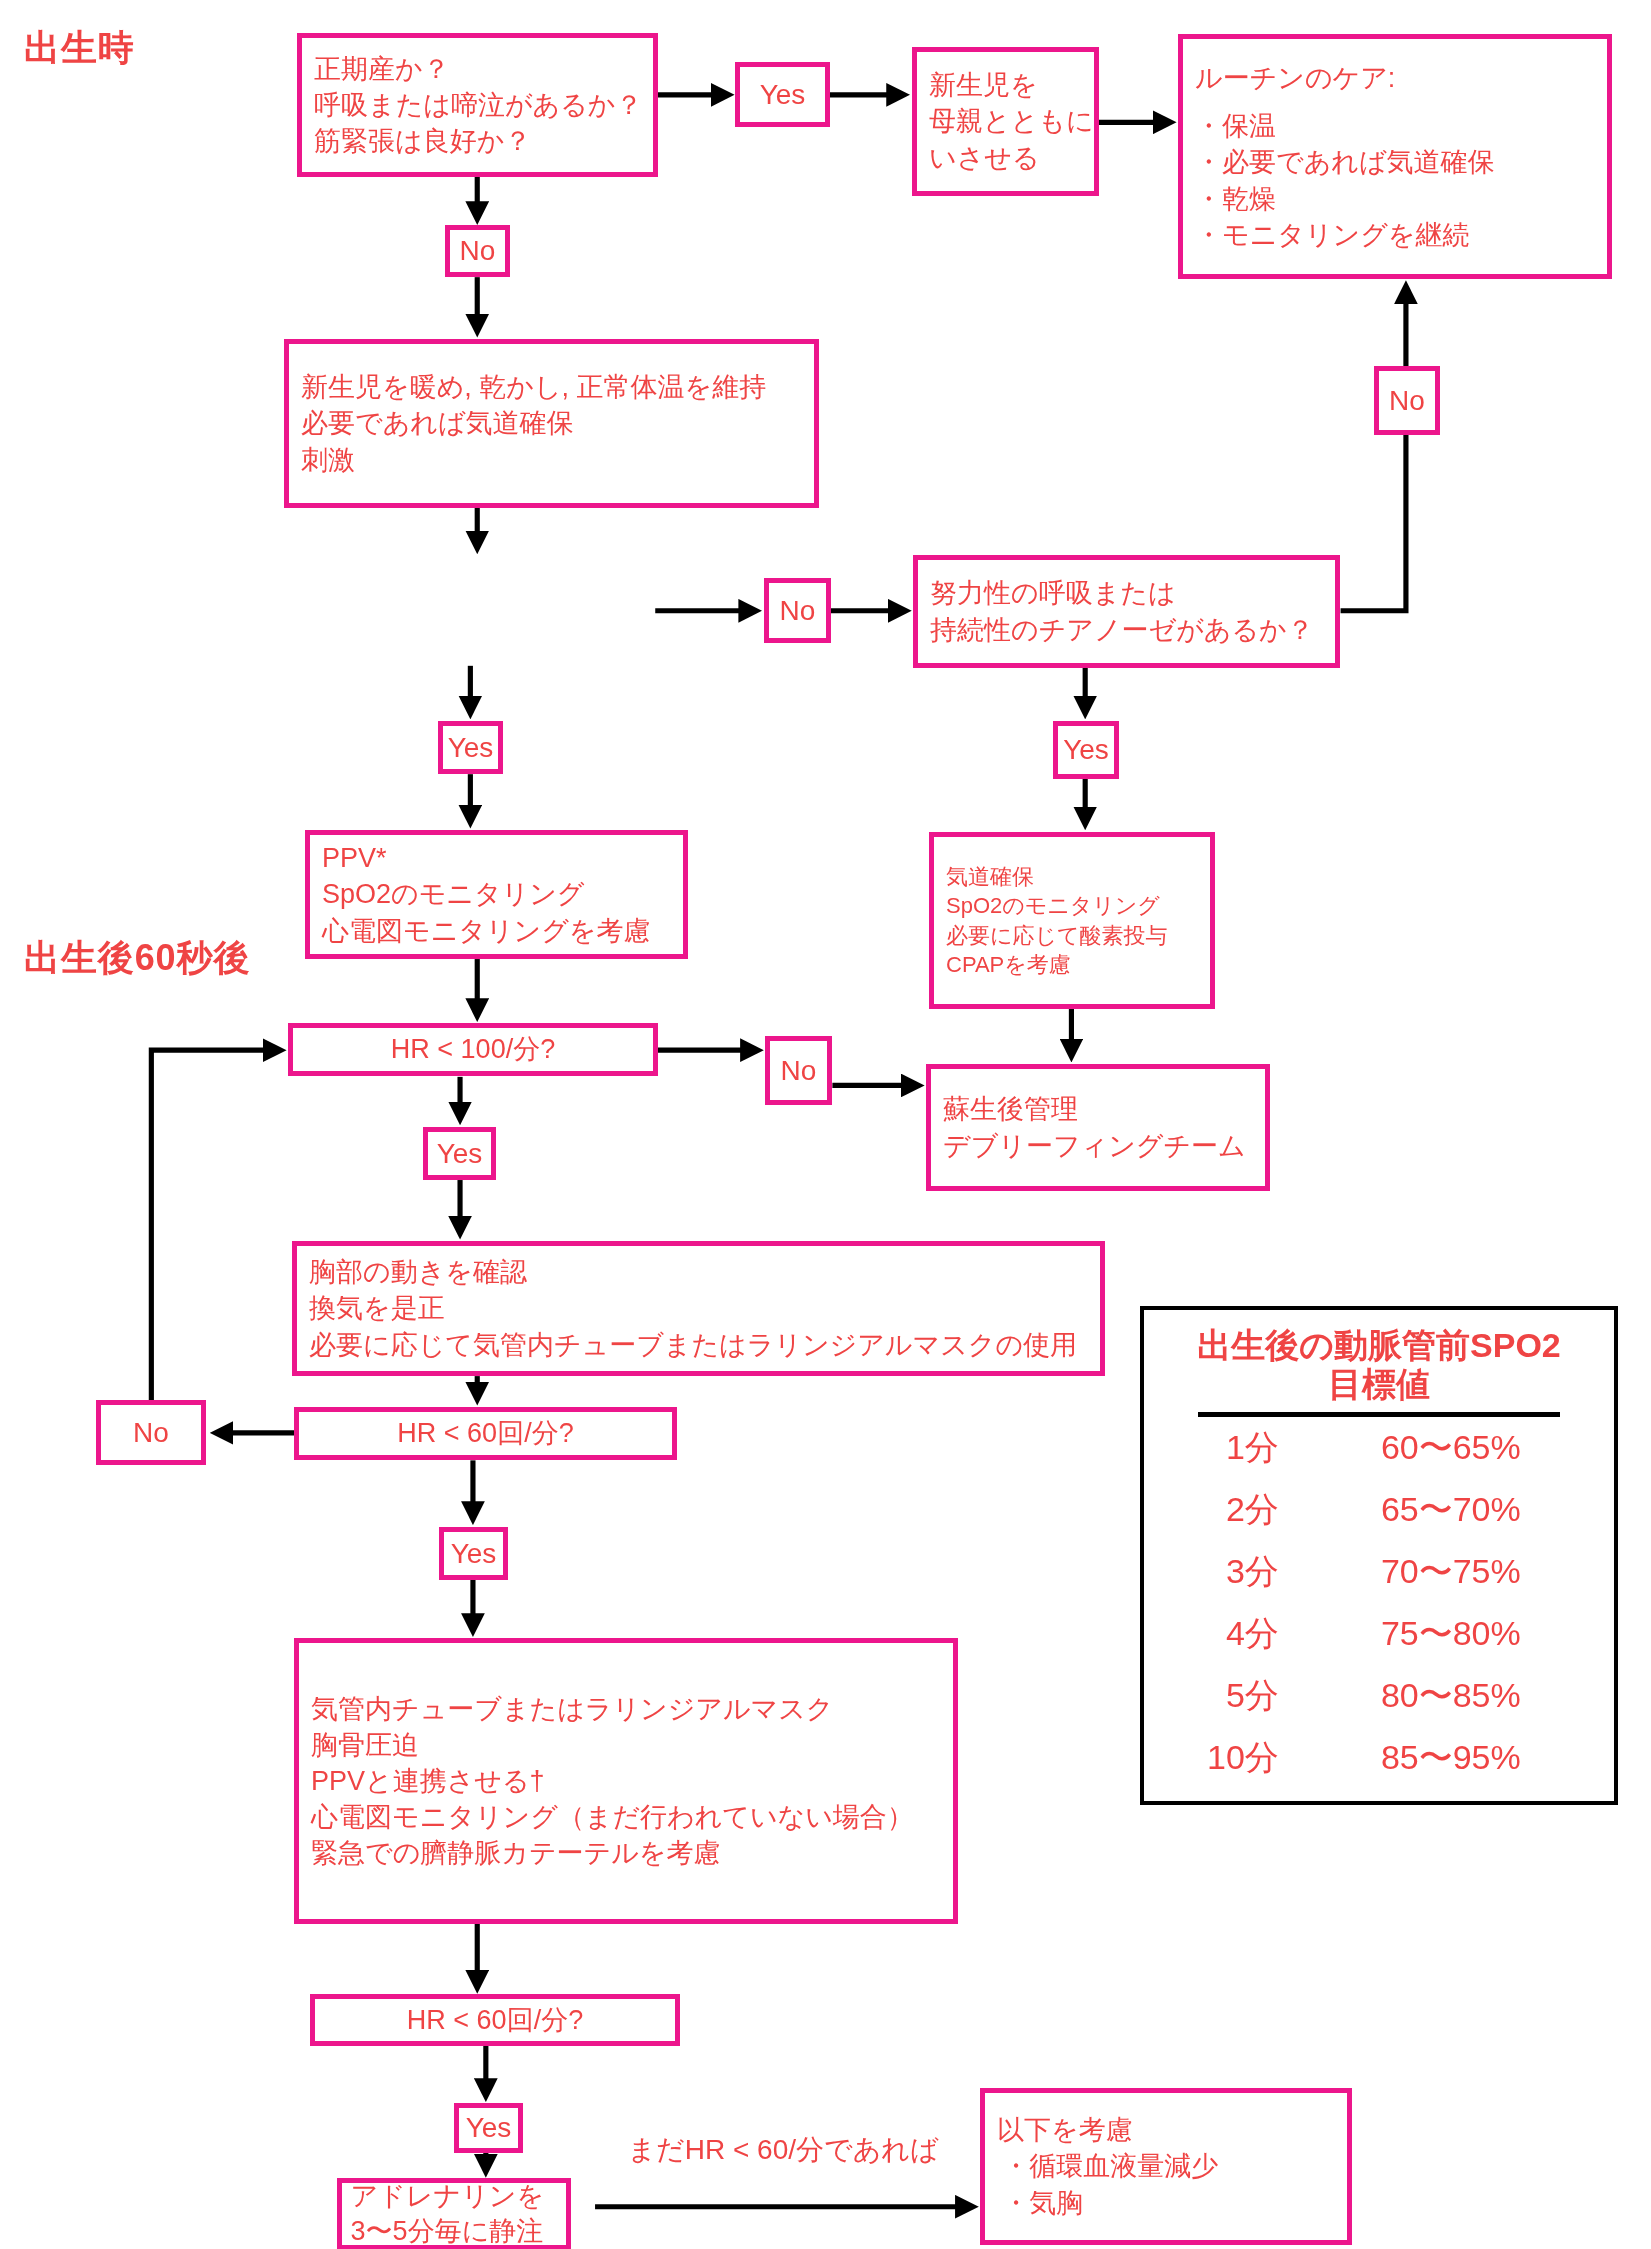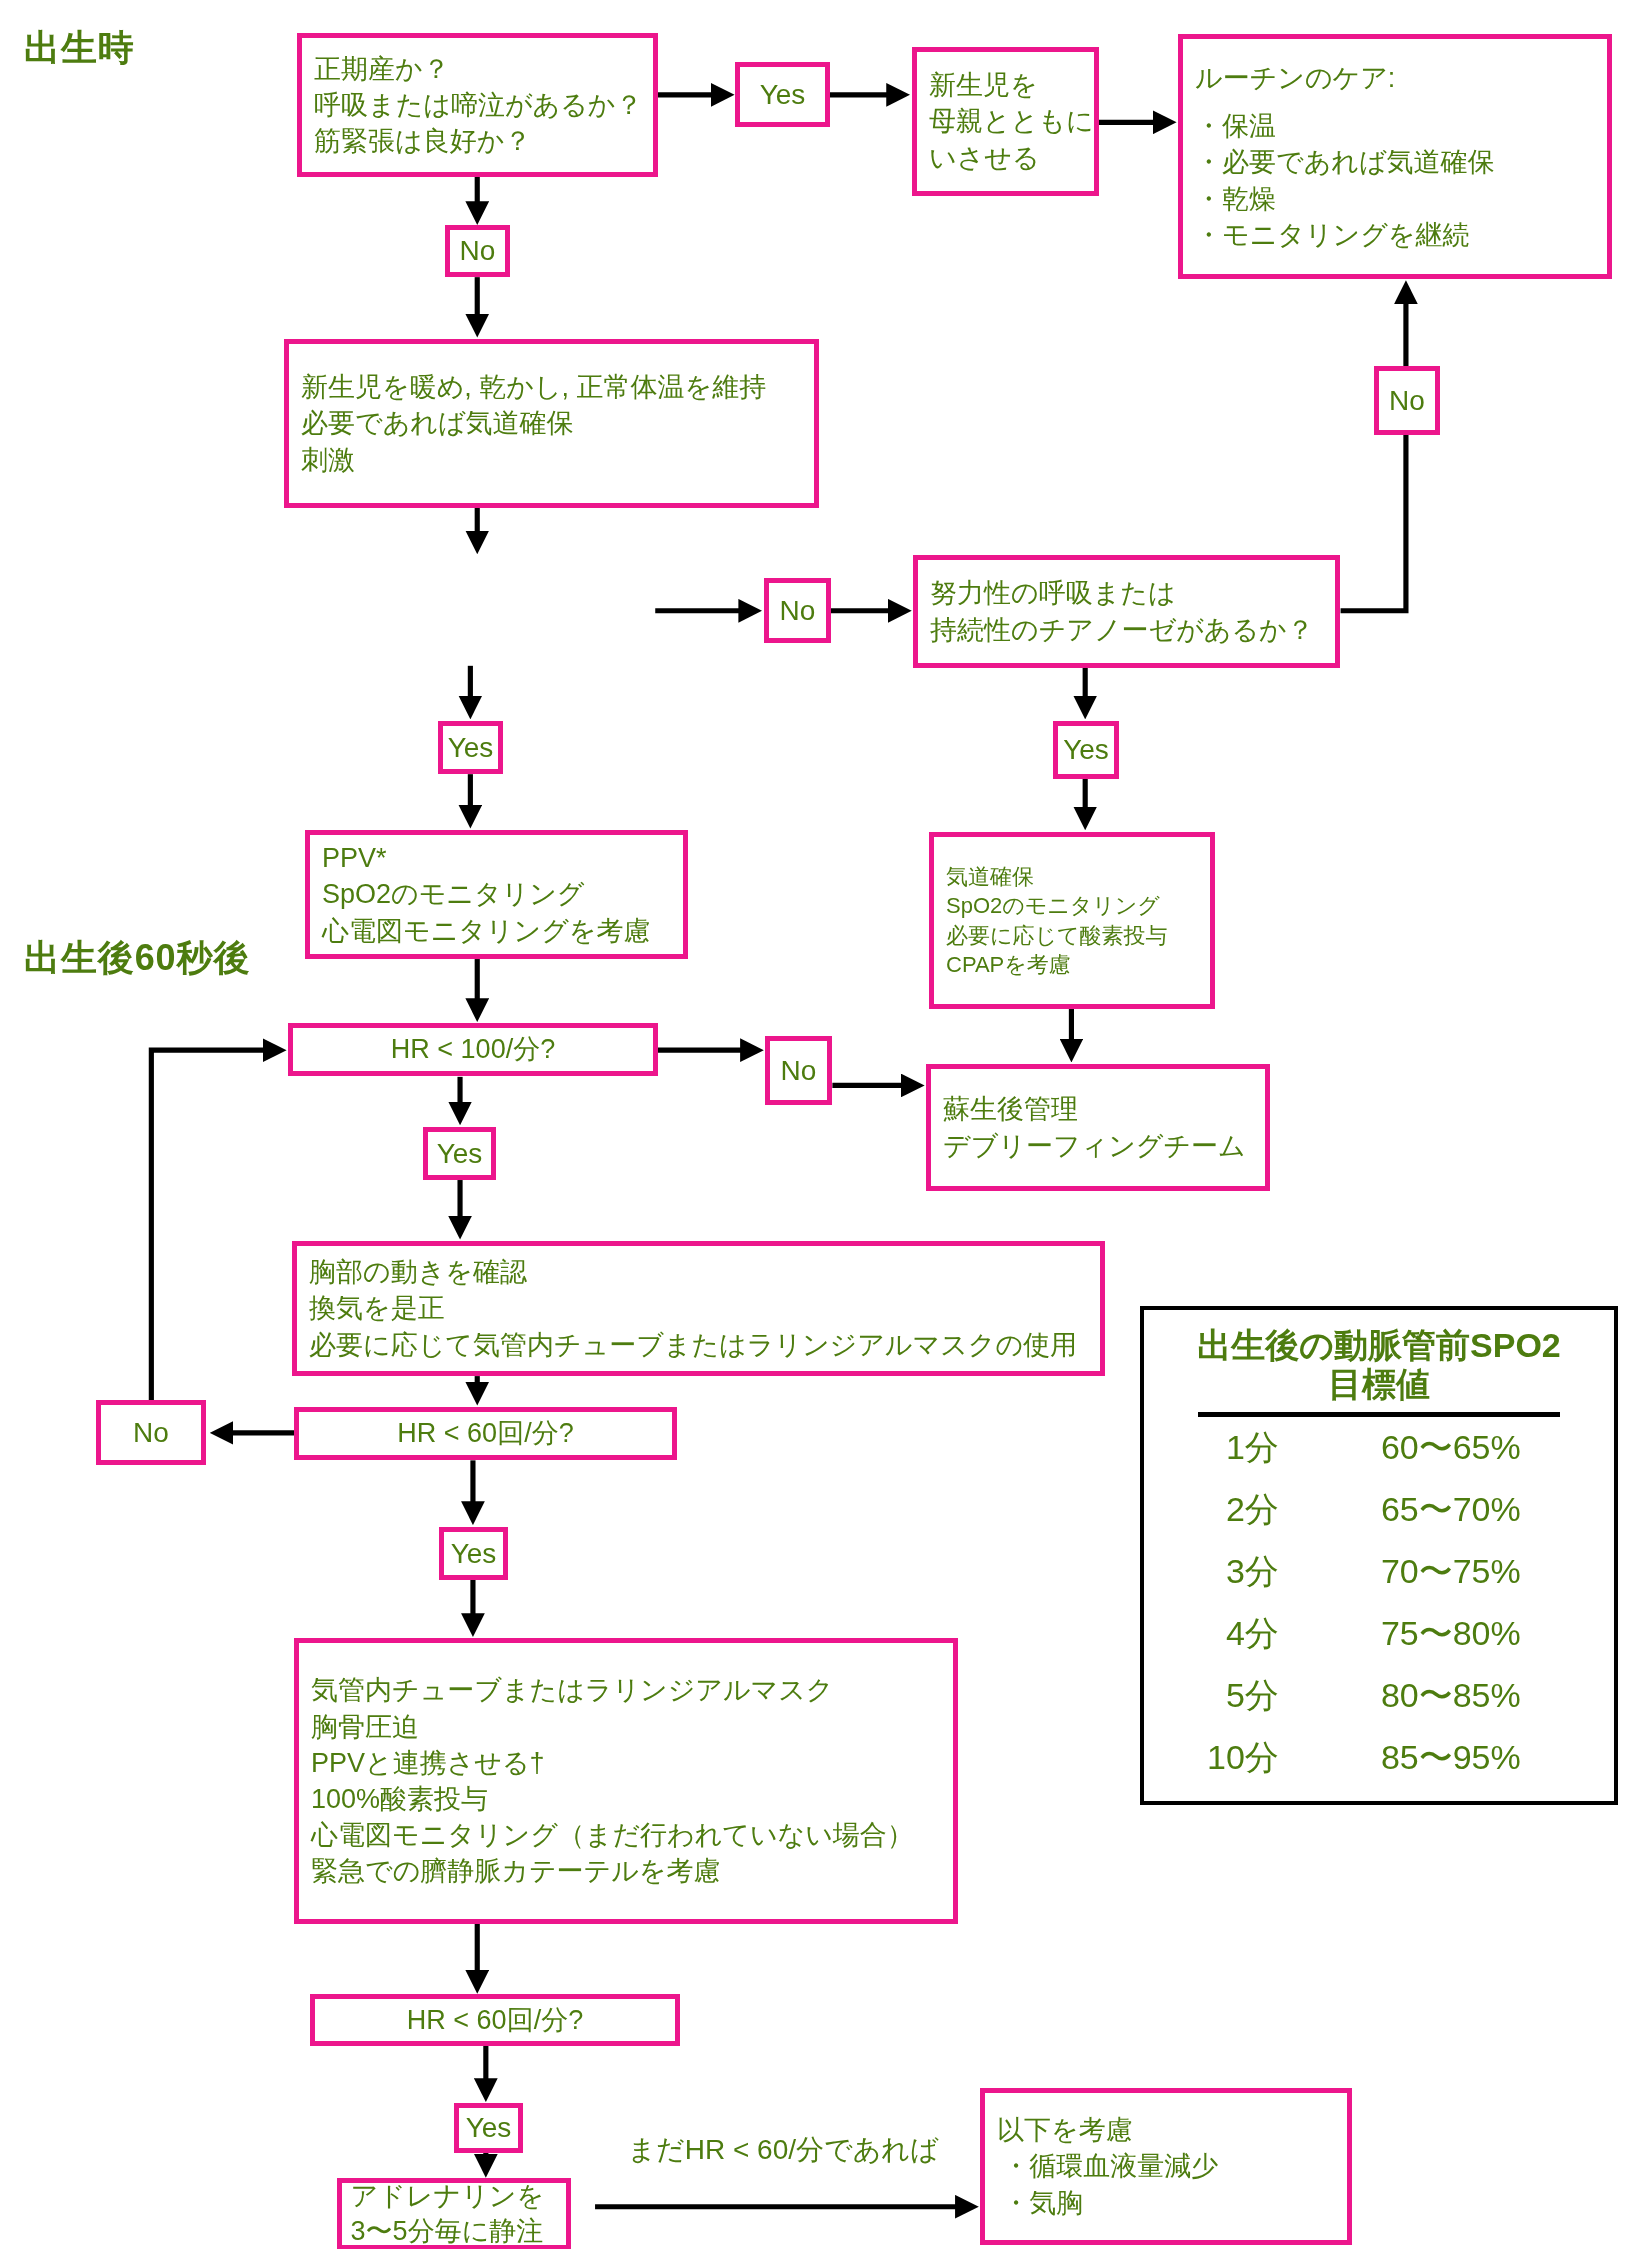--- a/index.html
+++ b/index.html
@@ -1,17 +1,17 @@
 <!DOCTYPE html>
 <html style="--accent-pink: #ec168c; --table-border: #000000;font-size:13.8px"><head>
 <meta charset="utf-8">
 <style>
   html,body{margin:0;padding:0;background:#fff;}
   .canvas{position:relative;width:1651px;height:2250px;background:#fff;overflow:hidden;
-          font-family:"Liberation Sans","DejaVu Sans",sans-serif;color:#4d7c0f;}
+          font-family:"Liberation Sans","DejaVu Sans",sans-serif;color:#ef4444;}
   svg.edges{position:absolute;left:0;top:0;width:1651px;height:2250px;z-index:1;}
   .edge{stroke:#000;stroke-width:6;fill:none;}
   .node{position:absolute;z-index:2;box-sizing:border-box;background:#fff;
         border:5.2px solid var(--accent-pink,#ec168c);
         display:flex;flex-direction:column;justify-content:center;
         padding:6.9px 12px;font-size:27px;line-height:1.34;}
   .node .ln{white-space:nowrap;}
   .decision{align-items:center;justify-content:center;text-align:center;
             padding:0;font-size:28px;}
   .center-text{align-items:center;text-align:center;}
@@ -172,21 +172,20 @@
   </div>
 
   <div class="node decision" style="left:439px;top:1527px;width:69px;height:53px">
     <span>Yes</span>
   </div>
 
   <div class="node" style="left:294px;top:1638px;width:664px;height:286px">
     <div class="ln">気管内チューブまたはラリンジアルマスク</div>
     <div class="ln">胸骨圧迫</div>
     <div class="ln">PPVと連携させる†</div>
-    <div class="ln">100%酸素投与</div>
     <div class="ln">心電図モニタリング（まだ行われていない場合）</div>
     <div class="ln">緊急での臍静脈カテーテルを考慮</div>
   </div>
 
   <div class="node center-text" style="left:310px;top:1994px;width:370px;height:52px">
     <div class="ln">HR &lt; 60回/分?</div>
   </div>
 
   <div class="node decision" style="left:454px;top:2103px;width:69px;height:50px">
     <span>Yes</span>

